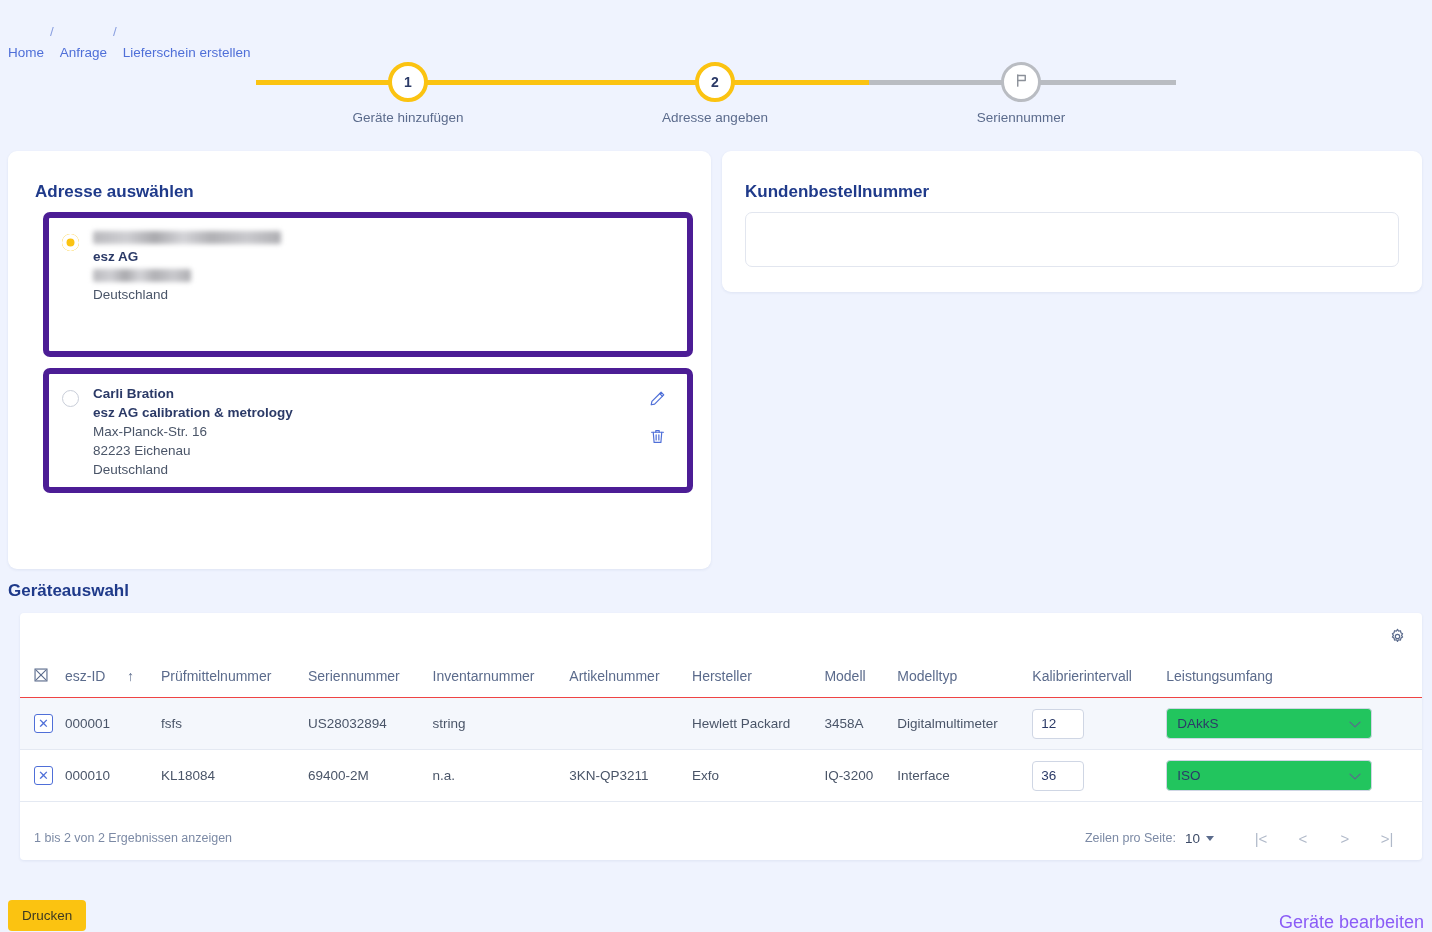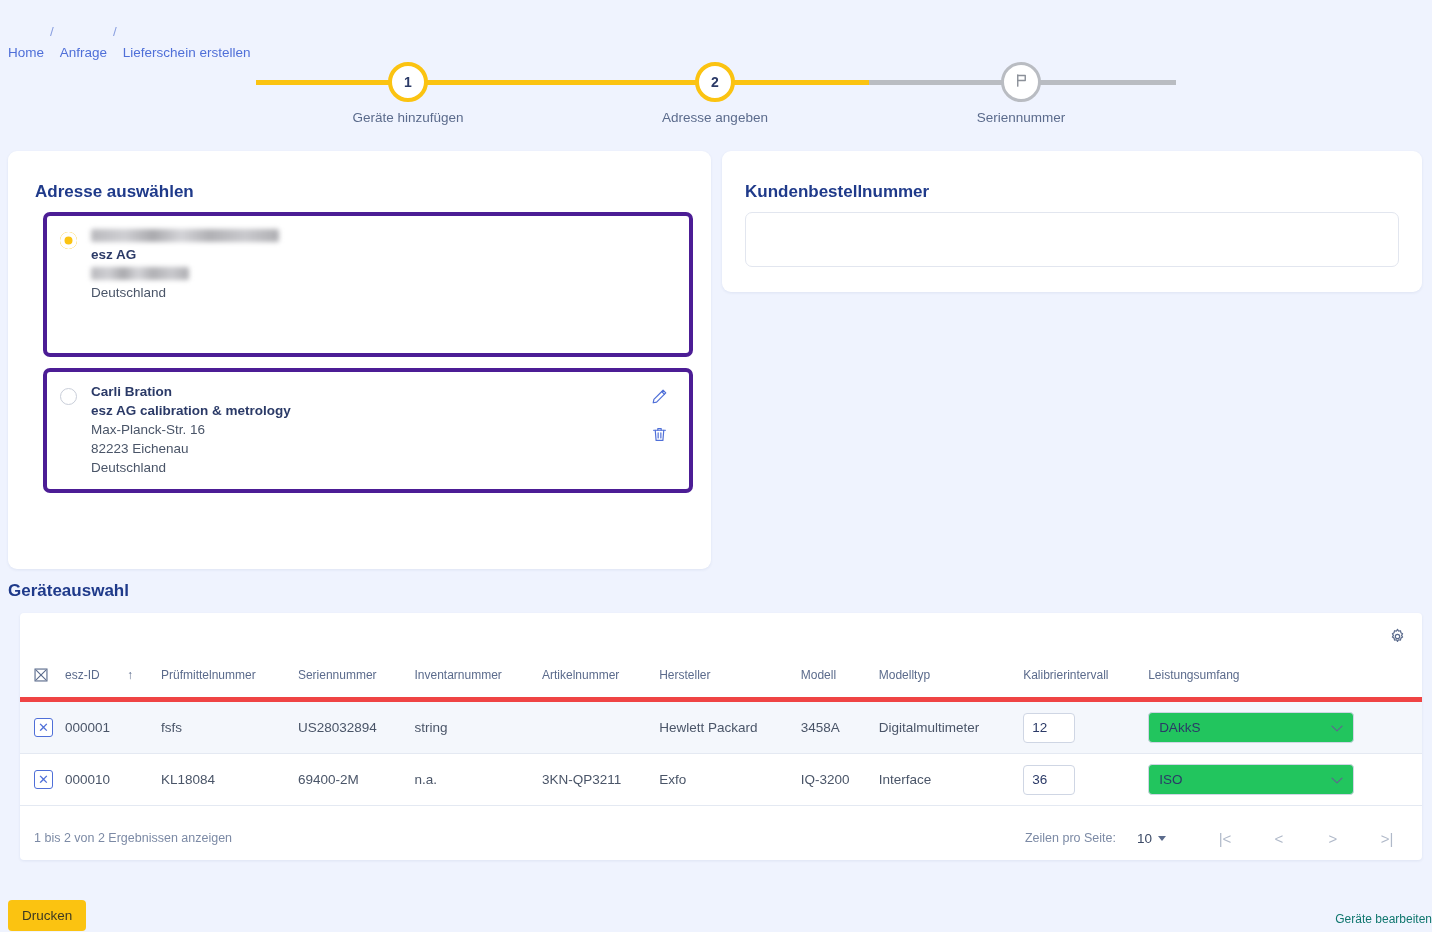--- a/index.html
+++ b/index.html
@@ -63,21 +63,21 @@
   .panel-title {
     font-size:17px; font-weight:bold; color:#1f3a8a;
     margin:0; padding:0;
   }
   #address-panel .panel-title { position:absolute; left:27px; top:31px; }
   #kbn-panel .panel-title     { position:absolute; left:23px; top:31px; }
 
   
   .addr-card {
     position:absolute; left:35px; width:650px;
-    border:4px solid #4c1d95; border-radius:7px; background:#fff;
+    border:6px solid #4c1d95; border-radius:7px; background:#fff;
   }
   #addr-card-0 { top:61px; height:145px; }
   #addr-card-1 { top:217px; height:125px; }
 
   .radio {
     position:absolute; left:13px; top:16px;
     width:17px; height:17px; border-radius:50%;
   }
   .radio.on {
     background:#fbc311;
@@ -140,23 +140,23 @@
     background:#fff; border-radius:4px; box-shadow:0 1px 3px rgba(30,50,110,.08);
   }
   .gear-btn {
     position:absolute; right:10px; top:8px; width:30px; height:30px;
     display:flex; align-items:center; justify-content:center;
     color:#5b6b8c; cursor:pointer;
   }
 
   table.grid { position:absolute; left:0; top:46px; width:100%; border-collapse:collapse; }
   table.grid th {
-    font-size:12px; font-weight:normal; color:#5b6b8c;
+    font-size:14px; font-weight:normal; color:#5b6b8c;
     text-align:left; padding:9px 6px 12px 6px;
-    border-bottom:5px solid #ef4444; vertical-align:top;
+    border-bottom:1px solid #ef4444; vertical-align:top;
   }
   table.grid td {
     font-size:13.5px; color:#4a5568; padding:10px 6px;
     border-bottom:1px solid #e4e9f2; vertical-align:middle;
   }
   table.grid tr.r0 td { background:#f4f7fc; }
   table.grid tr.r1 td { background:#fff; }
 
   .th-sel  { width:30px; padding-left:14px !important; }
   .th-id   { width:62px; }
@@ -184,42 +184,42 @@
   .sel-wrap .chev {
     position:absolute; right:10px; top:50%; transform:translateY(-50%);
     color:#5b6b8c;
   }
 
   .tfoot {
     position:absolute; left:0; right:0; bottom:0; height:44px;
     display:flex; align-items:center; justify-content:space-between;
     padding:0 14px; font-size:12.5px; color:#7c8aa5;
   }
-  .pager { display:flex; align-items:center; gap:12px; }
+  .pager { display:flex; align-items:center; gap:0px; }
   .pager .rpp-label { margin-right:9px; color:#7c8aa5; }
   .rpp-select {
     display:flex; align-items:center; gap:6px; color:#3c4a66;
     font-size:13.5px; cursor:pointer; margin-right:26px;
   }
   .caret-dn { width:0;height:0;border-left:4px solid transparent;border-right:4px solid transparent;border-top:5px solid #5b6b8c; }
   .pg-btn {
     width:42px; height:30px; display:flex; align-items:center; justify-content:center;
     color:#b0b9c9; font-size:15px; cursor:pointer; user-select:none;
   }
 
   
   .btn-print {
     position:absolute; left:8px; top:900px;
     background:#fbc311; color:#3d3a23; border:none; border-radius:4px;
     font-family:"Liberation Sans", sans-serif; font-size:13.5px;
     padding:8px 14px; cursor:pointer;
   }
   .link-edit {
-    position:absolute; right:0; top:912px;
-    font-size:12px; color:#0f766e; cursor:pointer; text-decoration:none;
+    position:absolute; right:8px; top:912px;
+    font-size:18px; color:#8b5cf6; cursor:pointer; text-decoration:none;
   }
 </style>
 </head>
 <body>
 
 <div class="breadcrumb">
   <span class="crumb">Home</span>
   <span class="sep">/</span>
   <span class="crumb">Anfrage</span>
   <span class="sep">/</span>

